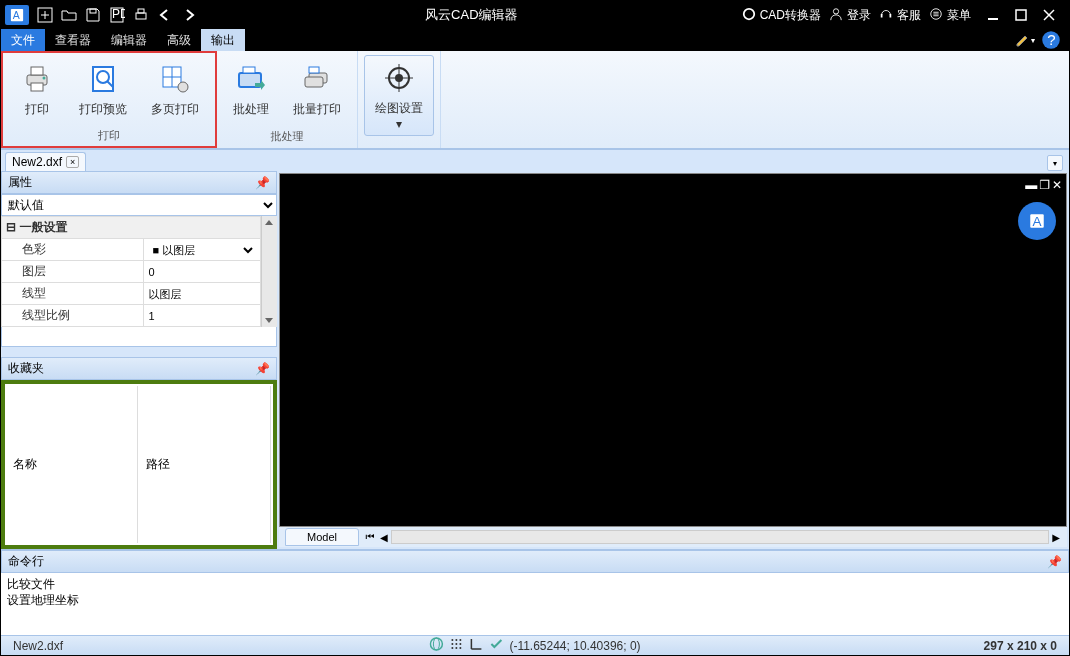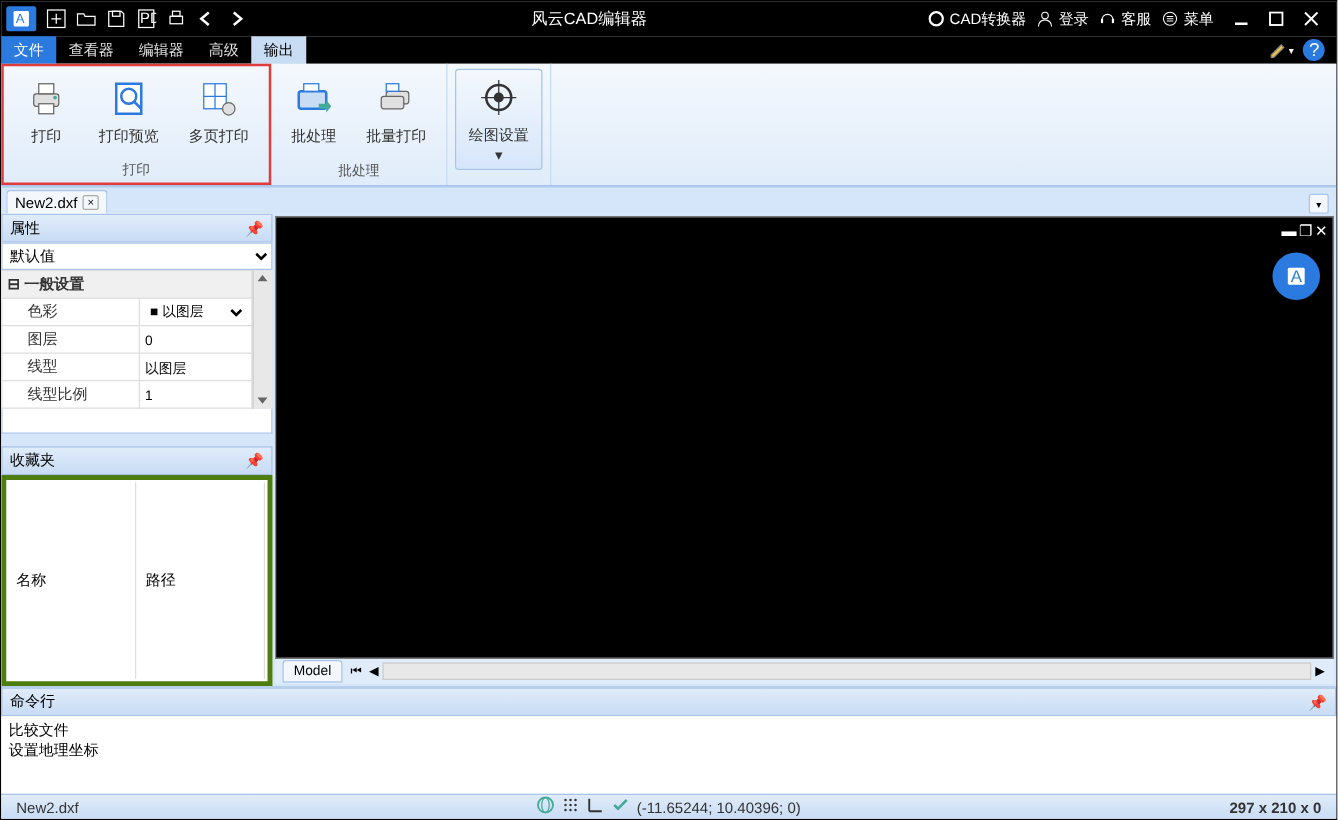--- a/index.html
+++ b/index.html
@@ -7,21 +7,21 @@
 .app { width: 1070px; height: 656px; border: 1px solid #000; display: flex; flex-direction: column; background: #e8f0fa; }
 
 
 .titlebar { background: #000; height: 28px; display: flex; align-items: center; color: #fff; }
 .logo-box { width: 24px; height: 20px; background: #2a7ae0; margin: 0 4px; display: flex; align-items: center; justify-content: center; border-radius: 2px; }
 .logo-box svg { width: 14px; height: 14px; }
 .title-icon { width: 24px; height: 24px; display: flex; align-items: center; justify-content: center; cursor: pointer; }
 .title-icon svg { width: 16px; height: 16px; }
 .title-spacer { flex: 1; text-align: center; font-size: 13px; }
 .title-right { display: flex; align-items: center; gap: 8px; padding-right: 6px; }
-.title-link { display: flex; align-items: center; gap: 4px; cursor: pointer; font-size: 12px; }
+.title-link { display: flex; align-items: flex-start; gap: 4px; cursor: pointer; font-size: 12px; }
 .title-link svg { width: 14px; height: 14px; }
 .win-btns { display: flex; gap: 0; }
 .win-btn { width: 28px; height: 28px; display: flex; align-items: center; justify-content: center; cursor: pointer; }
 .win-btn svg { width: 12px; height: 12px; }
 
 
 .menubar { background: #000; height: 22px; display: flex; align-items: center; }
 .menu-tab { padding: 3px 10px; color: #e0e0e0; cursor: pointer; font-size: 12px; }
 .menu-tab.active { background: #c8dcf4; color: #000; }
 .menu-tab.file { background: #2a7ae0; color: #fff; }
@@ -43,21 +43,21 @@
 
 
 .filetabs { background: #d6e6fa; height: 22px; display: flex; align-items: flex-end; padding-left: 4px; border-top: 1px solid #a8c4e8; }
 .filetab { background: #f4f8fd; border: 1px solid #a8c4e8; border-bottom: none; padding: 2px 6px; border-radius: 3px 3px 0 0; display: flex; align-items: center; gap: 4px; font-size: 11px; cursor: pointer; }
 .filetab .close { border: 1px solid #aaa; font-size: 9px; padding: 0 3px; border-radius: 2px; cursor: pointer; }
 .filetabs-right { margin-left: auto; padding-right: 6px; }
 .dropdown-btn { width: 16px; height: 16px; border: 1px solid #a8c4e8; background: #f4f8fd; display: flex; align-items: center; justify-content: center; font-size: 8px; cursor: pointer; border-radius: 2px; }
 
 
 .main { flex: 1; display: flex; background: #d6e6fa; overflow: hidden; }
-.sidebar { width: 217px; display: flex; flex-direction: column; }
+.sidebar { width: 276px; display: flex; flex-direction: column; }
 .panel-header { background: linear-gradient(#e0ecfa,#c8dcf4); border: 1px solid #a8c4e8; padding: 2px 6px; display: flex; align-items: center; font-size: 12px; }
 .panel-header .pin { margin-left: auto; cursor: pointer; }
 .panel-select { width: 100%; padding: 2px; border: 1px solid #a8c4e8; background: #fff; font-size: 12px; }
 .props-table { width: 100%; background: #fff; border-collapse: collapse; font-size: 11px; }
 .props-table td { border: 1px solid #ddd; padding: 2px 4px; }
 .props-table .section td { background: #f0f0f0; font-weight: bold; }
 .props-table td:first-child { width: 55%; padding-left: 20px; color: #333; }
 .props-table .section td:first-child { padding-left: 4px; }
 .props-table input, .props-table select { width: 100%; border: none; font-size: 11px; background: transparent; }
 .props-body { position: relative; }
@@ -70,21 +70,21 @@
 .fav-table { flex: 1; background: #fff; border: 4px solid #4d7c0f; }
 .fav-table th { text-align: left; padding: 3px 6px; border-right: 1px solid #ddd; font-weight: normal; background: #fff; font-size: 12px; }
 
 .canvas-area { flex: 1; display: flex; flex-direction: column; padding: 2px; }
 .canvas { flex: 1; background: #000; position: relative; border: 1px solid #888; }
 .canvas-controls { position: absolute; top: 4px; right: 4px; display: flex; gap: 2px; }
 .canvas-controls span { color: #fff; font-size: 12px; cursor: pointer; }
 .float-btn { position: absolute; top: 28px; right: 10px; width: 38px; height: 38px; background: #2a7ae0; border-radius: 50%; display: flex; align-items: center; justify-content: center; cursor: pointer; box-shadow: 0 2px 6px rgba(0,0,0,0.4); }
 .float-btn svg { width: 18px; height: 18px; }
 .canvas-tabs { height: 20px; display: flex; align-items: center; background: #e0ecfa; }
-.canvas-tab { padding: 2px 8px; font-size: 11px; border: 1px solid #a8c4e8; border-radius: 3px 3px 0 0; background: #f4f8fd; margin-left: 6px; cursor: pointer; }
+.canvas-tab { padding: 2px 21px; font-size: 11px; border: 1px solid #a8c4e8; border-radius: 3px 3px 0 0; background: #f4f8fd; margin-left: 6px; cursor: pointer; }
 .canvas-scroll { flex: 1; display: flex; align-items: center; padding: 0 4px; }
 .scroll-arrow { width: 14px; text-align: center; cursor: pointer; font-size: 10px; }
 .scroll-track { flex: 1; height: 14px; background: #e8e8e8; border: 1px solid #ccc; }
 
 
 .cmdline-panel { border-top: 1px solid #a8c4e8; }
 .cmdline-body { background: #fff; padding: 3px 6px; height: 62px; font-size: 12px; line-height: 16px; }
 .cmdline-input { background: linear-gradient(#e8f0fa,#c8dcf4); padding: 3px 6px; display: flex; align-items: center; border-top: 1px solid #a8c4e8; }
 .cmdline-input input { flex: 1; border: none; background: transparent; margin-left: 6px; font-size: 12px; }
 

